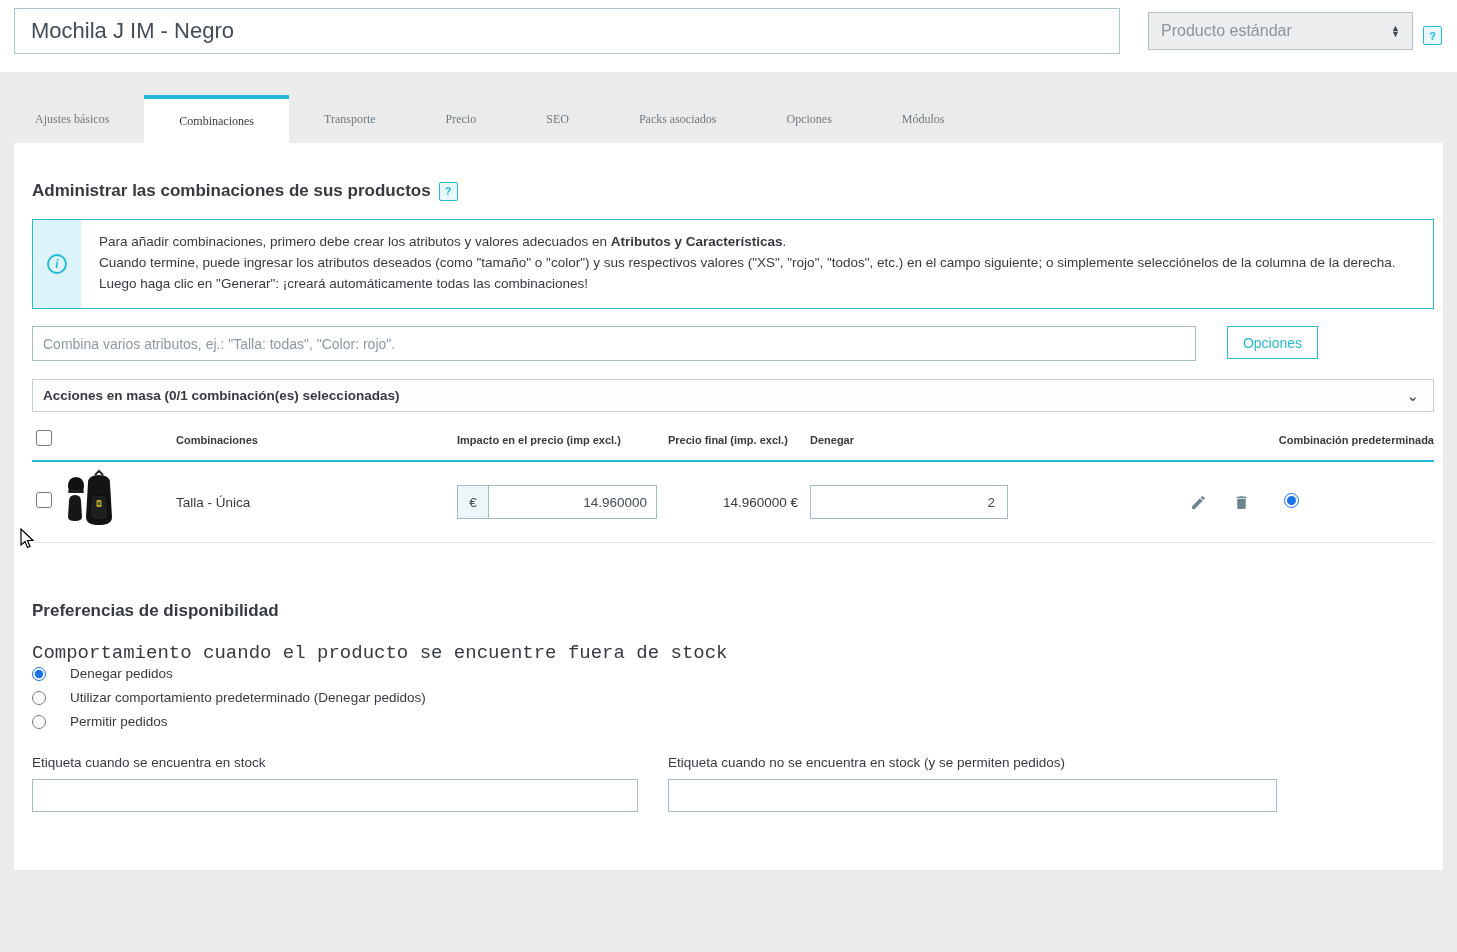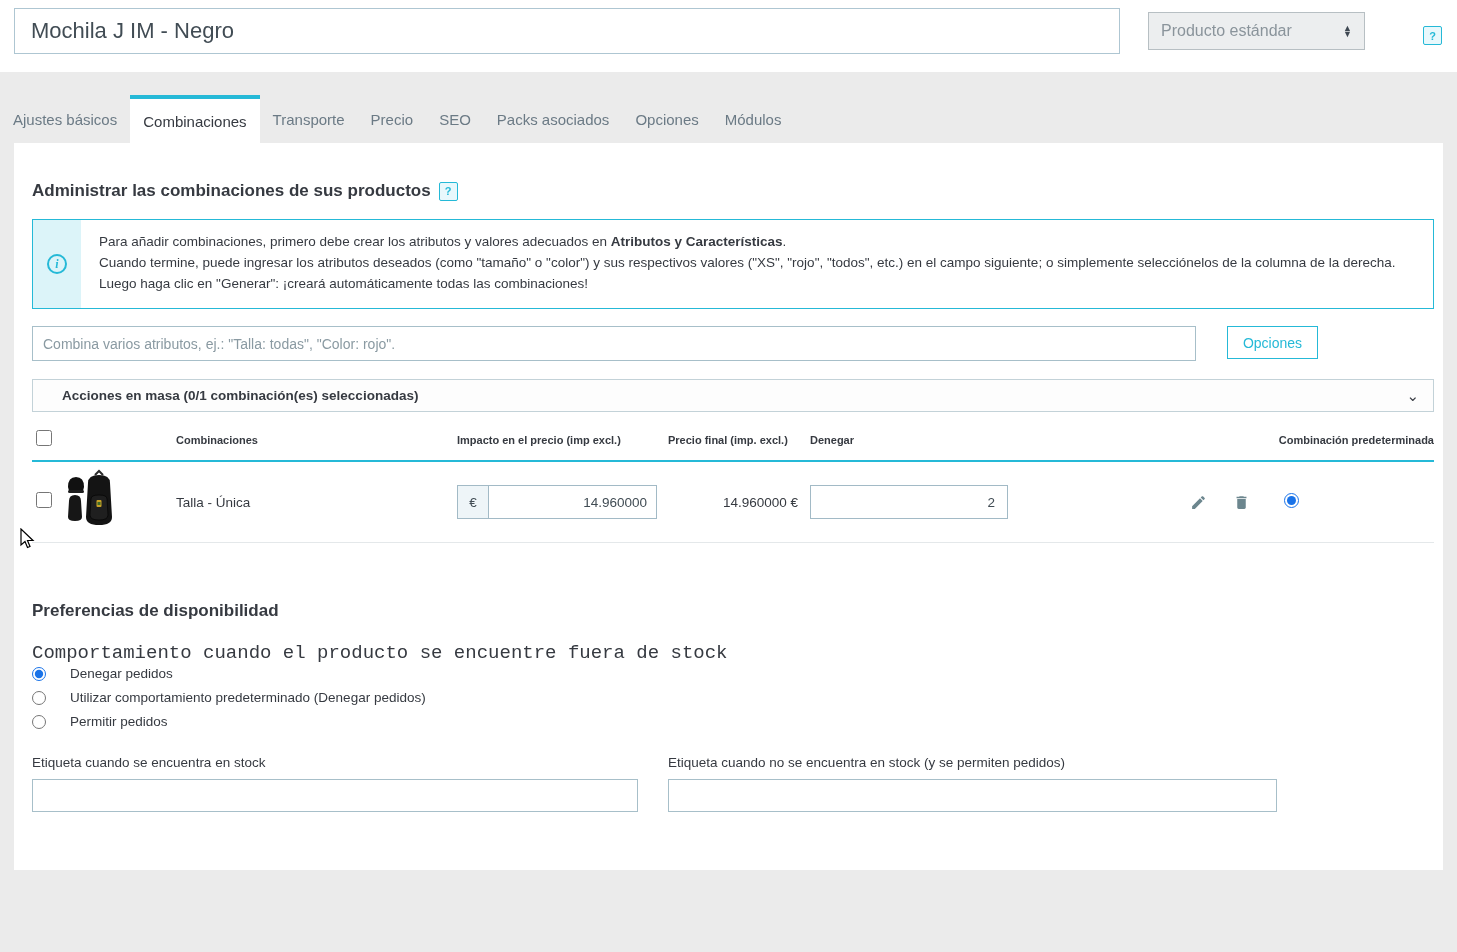--- a/index.html
+++ b/index.html
@@ -12,37 +12,37 @@
     overflow:hidden;
   }
   
   .topbar { background:#ffffff; height:72px; width:100%; position:relative; }
   .product-name-input {
     position:absolute; left:14px; top:8px; width:1106px; height:46px;
     border:1px solid #aec6d2; background:#fff; font-family:inherit;
     font-size:22px; color:#414c54; padding:0 16px; outline:none;
   }
   .type-select {
-    position:absolute; left:1148px; top:12px; width:217px; height:38px;
+    position:absolute; left:1148px; top:12px; width:265px; height:38px;
     background:#eceeef; border:1px solid #b7bfc3; display:flex;
     align-items:center; justify-content:space-between; padding:0 12px;
     font-size:16px; color:#8a949b; cursor:pointer;
   }
   .sort-icon { display:flex; flex-direction:column; line-height:6px; font-size:9px; color:#3e4852; }
   .help-badge {
     display:inline-flex; align-items:center; justify-content:center;
     width:19px; height:19px; border:1px solid #25b9d7; background:#e8f8fc;
     color:#25b9d7; font-size:11px; font-weight:bold; border-radius:2px; cursor:pointer;
   }
   .topbar .help-badge { position:absolute; left:1423px; top:26px; }
   
   .tabbar { position:absolute; left:0; top:95px; height:48px; display:flex; align-items:stretch; }
   .tab {
-    display:flex; align-items:center; padding:0 13px; font-size:15px;
-    color:#6b7a85; cursor:pointer; white-space:nowrap;
+    display:flex; align-items:center; padding:0 35px; font-size:12px;
+    color:#6b7a85; cursor:pointer; white-space:nowrap;font-family:Liberation Serif, serif;
   }
   .tab.active {
     background:#ffffff; color:#363a41; border-top:4px solid #25b9d7;
     padding-top:0;
   }
   
   .panel {
     position:absolute; left:14px; top:143px; width:1429px; height:727px;
     background:#ffffff; padding:0 18px;
   }
@@ -75,21 +75,21 @@
     position:absolute; left:1227px; top:326px; width:91px; height:33px;
     background:#ffffff; border:1px solid #25b9d7; color:#25b9d7;
     font-family:inherit; font-size:14px; cursor:pointer;
   }
   
   .bulk-bar {
     position:absolute; left:32px; top:379px; width:1402px; height:33px;
     border:1px solid #c3d2d8; background:#fdfdfd; display:flex; align-items:center;
     justify-content:space-between; padding:0 14px 0 10px; cursor:pointer;
   }
-  .bulk-label { font-size:13.5px; font-weight:bold; color:#363a41;margin-left:19px; }
+  .bulk-label { font-size:13.5px; font-weight:bold; color:#363a41; }
   .chevron { font-size:15px; color:#363a41; }
   
   .combi-table { position:absolute; left:32px; top:430px; width:1402px; }
   .tgrid {
     display:grid;
     grid-template-columns:32px 112px 281px 211px 142px 198px 256px 170px;
     align-items:center;
   }
   .thead { border-bottom:2px solid #25b9d7; padding-bottom:10px; }
   .thead .th { font-size:11px; font-weight:bold; color:#363a41; }

